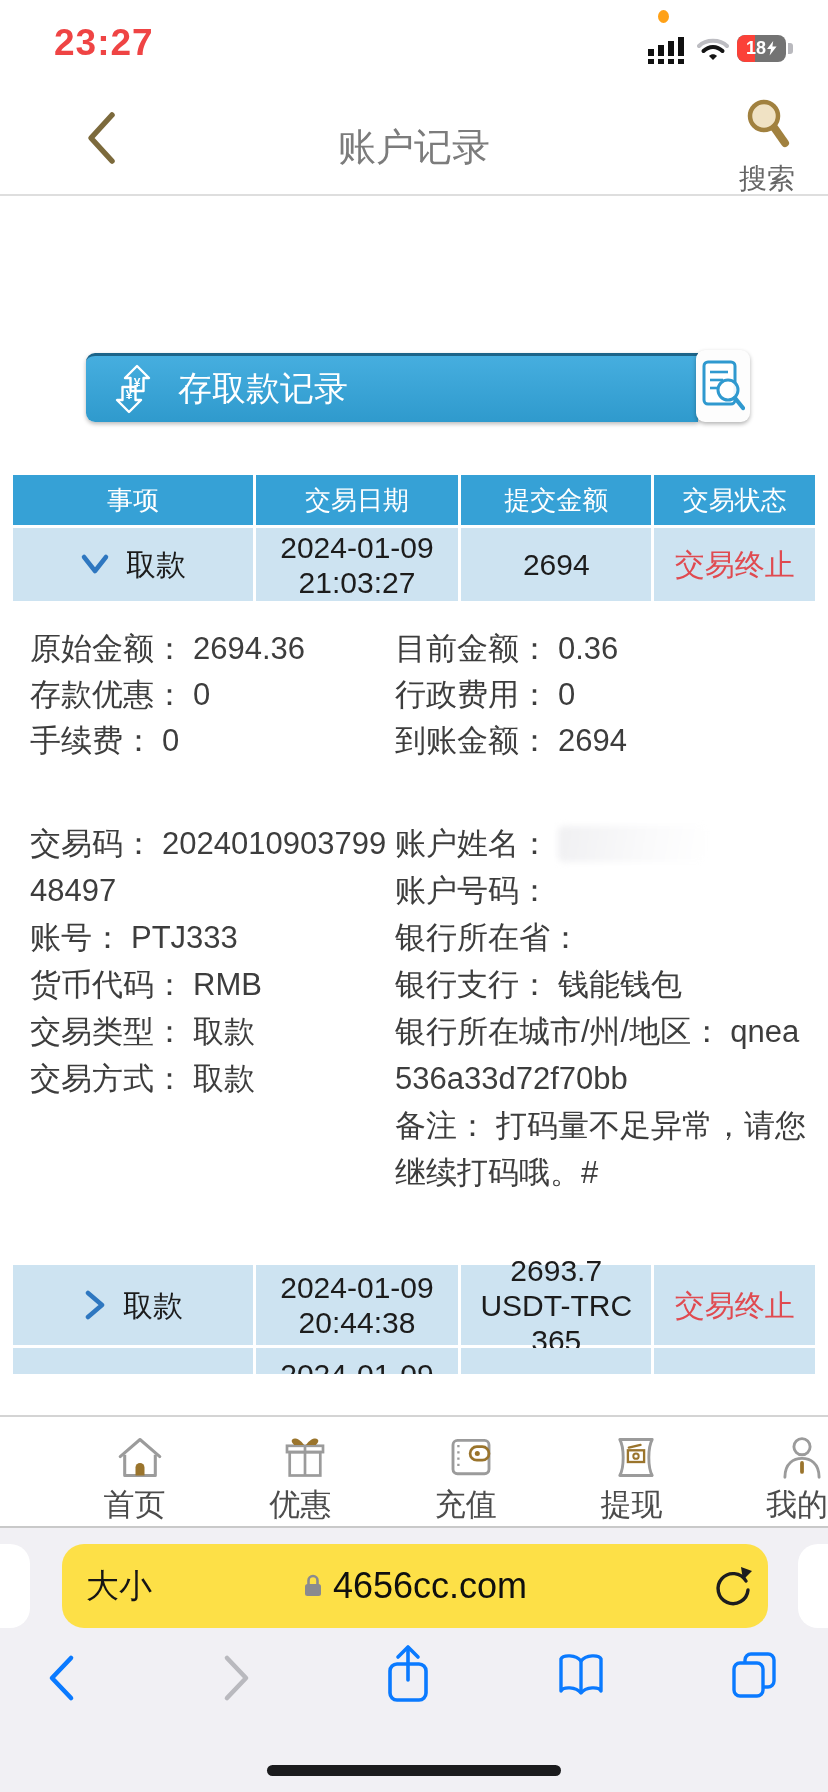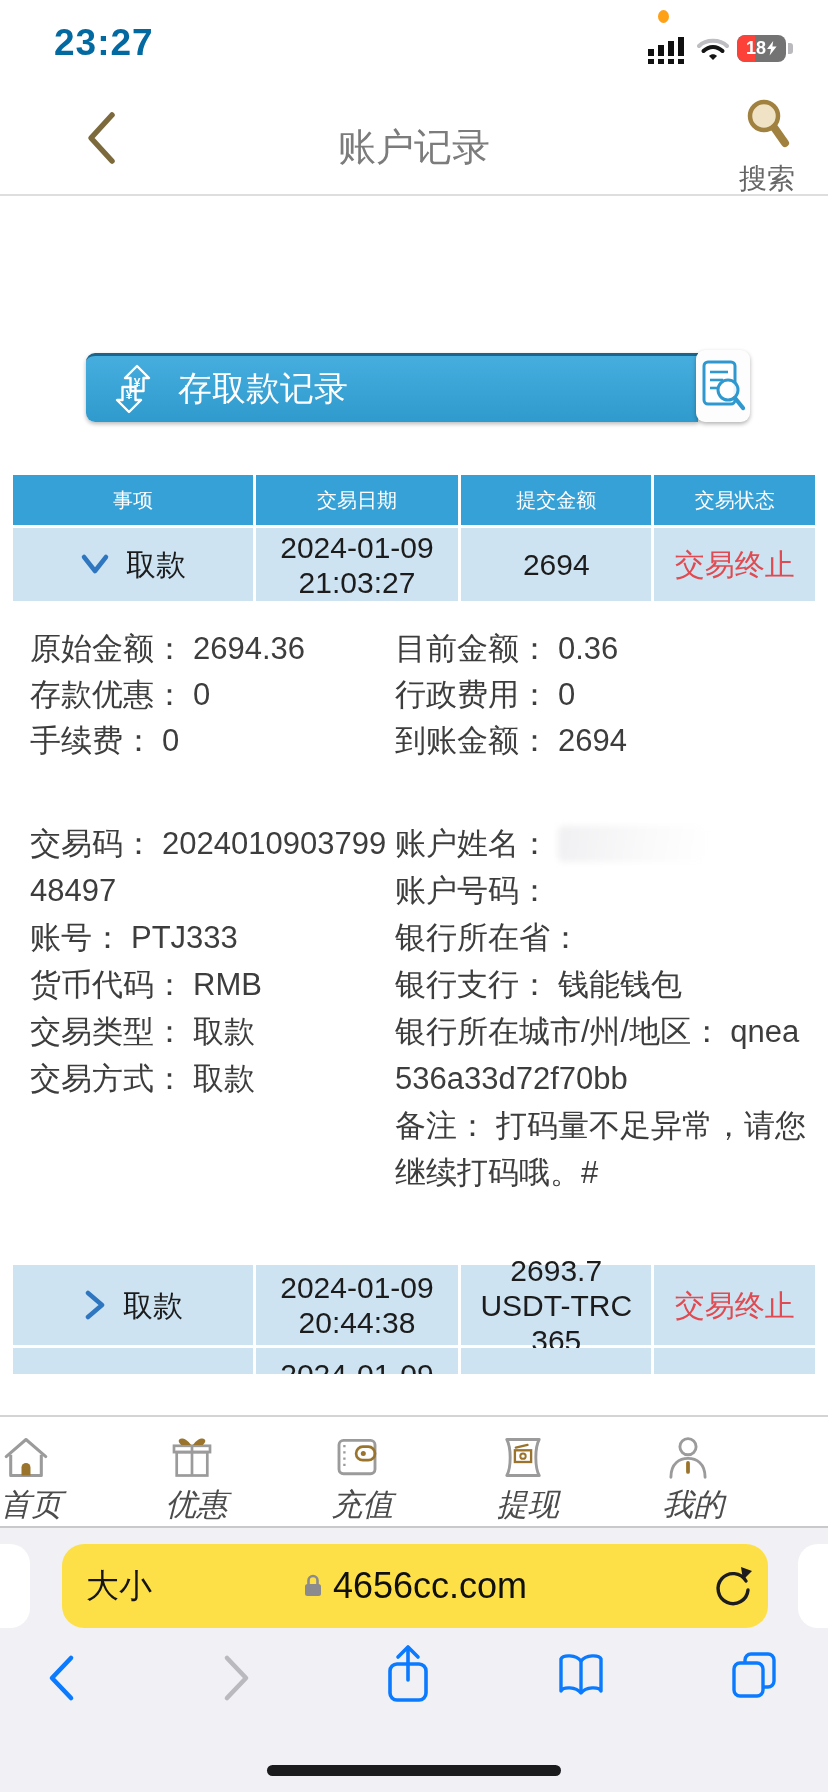--- a/index.html
+++ b/index.html
@@ -4,21 +4,21 @@
 <style>
   html,body{margin:0;padding:0;}
   body{
     width:828px;height:1792px;position:relative;overflow:hidden;
     background:#ffffff;font-family:"Liberation Sans","DejaVu Sans",sans-serif;
     -webkit-font-smoothing:antialiased;
   }
   .abs{position:absolute;}
 
   
-  .time{left:54px;top:22px;font-size:37px;font-weight:bold;color:#0369a1;letter-spacing:1px;}
+  .time{left:54px;top:22px;font-size:37px;font-weight:bold;color:#ef4444;letter-spacing:1px;}
   .privacy-dot{left:658px;top:10px;width:11px;height:13px;border-radius:50%;background:#ffa117;}
   .signal{left:648px;top:36px;}
   .wifi{left:697px;top:38px;}
   .battery{left:737px;top:35px;width:49px;height:27px;border-radius:8px;background:#737373;overflow:hidden;}
   .battery-fill{position:absolute;left:0;top:0;width:18px;height:27px;background:#fb4138;border-radius:8px 0 0 8px;}
   .battery-label{position:absolute;left:0;top:0;width:100%;height:100%;display:flex;align-items:center;justify-content:center;
     color:#fff;font-size:18px;font-weight:bold;gap:1px;}
   .battery-cap{left:788px;top:43px;width:5px;height:11px;background:#b9b9be;border-radius:0 3px 3px 0;}
 
   
@@ -35,21 +35,21 @@
   .banner-icon{margin-left:28px;}
   .banner-title{color:#fff;font-size:34px;margin-left:14px;}
   .banner-search{left:696px;top:350px;width:54px;height:72px;background:#fdfdfd;border-radius:9px;
     box-shadow:0 2px 4px rgba(0,0,0,.3);display:flex;align-items:center;justify-content:center;cursor:pointer;}
 
   
   .trow{left:13px;width:802px;display:flex;gap:3px;}
   .cell{display:flex;flex-direction:column;align-items:center;justify-content:center;text-align:center;}
   .c1{width:242px;} .c2{width:204px;} .c3{width:192px;} .c4{width:162px;}
   .thead{top:475px;height:50px;}
-  .thead .cell{background:#36a1d6;color:#fff;font-size:20px;font-family:Liberation Mono, monospace;}
+  .thead .cell{background:#36a1d6;color:#fff;font-size:26px;font-family:Liberation Mono, monospace;}
   .drow .cell{background:#cde3f1;color:#1c1c1c;font-size:30px;line-height:35px;}
   .row1{top:528px;height:73px;}
   .row2{top:1265px;height:80px;}
   .row3{top:1348px;height:26px;overflow:hidden;}
   .row3 .cell{height:62px;justify-content:flex-start;padding-top:9px;box-sizing:border-box;}
   .item-cell{flex-direction:row !important;gap:16px;}
   .status-red{color:#e04a50 !important;}
 
   
   .dcol{color:#3d3d3d;font-size:31px;}
@@ -57,21 +57,21 @@
   .sum-right{left:395px;top:626px;width:410px;line-height:46px;}
   .info-left{left:30px;top:820px;width:368px;line-height:47px;word-break:break-all;}
   .info-right{left:395px;top:820px;width:412px;line-height:47px;word-break:break-all;}
   .dval{margin-left:8px;}
   .redact{display:inline-block;width:150px;height:36px;vertical-align:-8px;margin-left:8px;
     background:linear-gradient(100deg,#f0f0f2,#fafafb 60%,#ffffff);border-radius:6px;filter:blur(3px);}
 
   
   .nav-top-line{left:0;top:1415px;width:828px;height:2px;background:#d4d4d4;}
   .bottom-nav{left:0;top:1417px;width:828px;height:109px;background:#fff;display:flex;}
-  .nav-item{width:165.6px;display:flex;flex-direction:column;align-items:flex-start;cursor:pointer;font-style:italic;}
+  .nav-item{width:165.6px;display:flex;flex-direction:column;align-items:flex-end;cursor:pointer;}
   .nav-item svg{margin-top:18px;}
   .nav-label{margin-top:4px;font-size:31px;color:#4c4c4c;}
 
   
   .chrome{left:0;top:1526px;width:828px;height:266px;background:#f1f0f4;border-top:2px solid #c9c9c9;}
   .stub{position:absolute;top:16px;width:58px;height:84px;background:#fff;border-radius:20px;cursor:pointer;}
   .stub-left{left:-28px;} .stub-right{left:798px;}
   .url-pill{position:absolute;left:62px;top:16px;width:706px;height:84px;background:#fde047;border-radius:22px;cursor:text;}
   .text-size{position:absolute;left:24px;top:0;height:84px;display:flex;align-items:center;font-size:33px;color:#151515;cursor:pointer;}
   .url-center{position:absolute;left:0;top:0;width:100%;height:84px;display:flex;align-items:center;justify-content:center;gap:10px;

